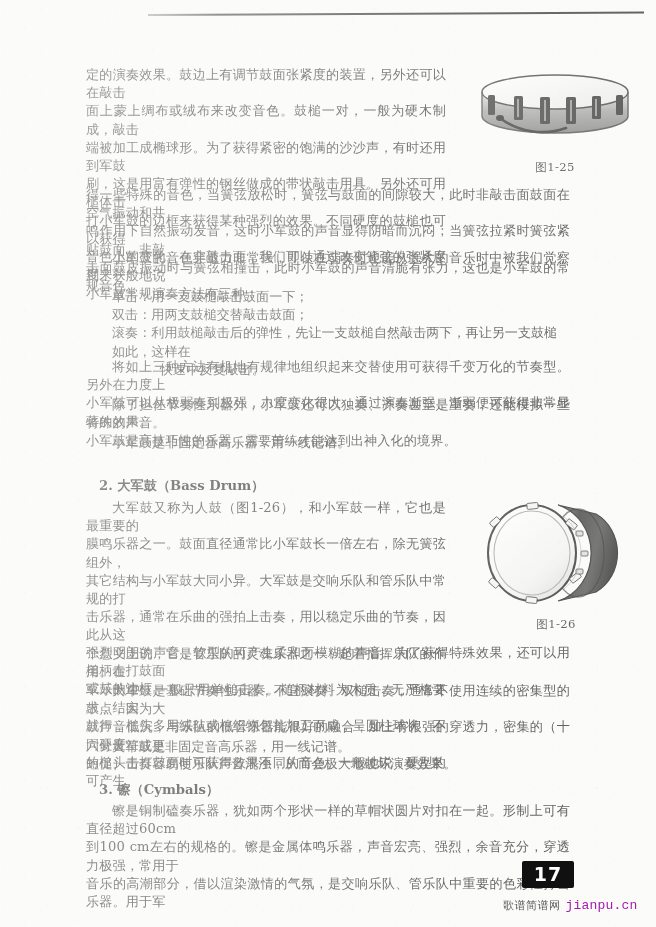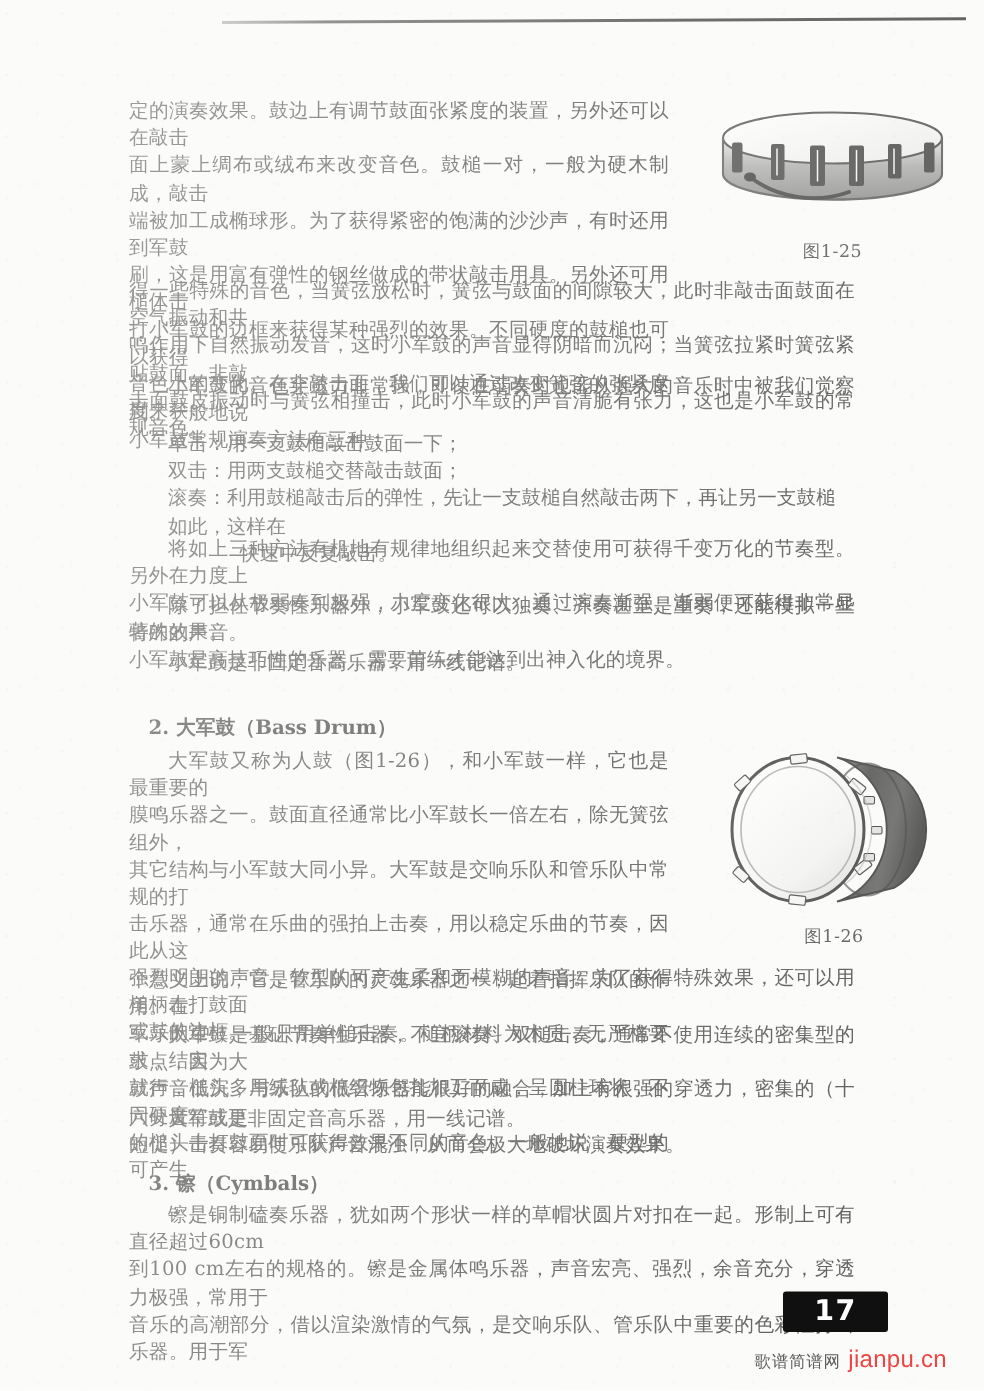--- a/index.html
+++ b/index.html
@@ -102,21 +102,21 @@
   }
 
   
   .fig-art { filter: grayscale(1) contrast(1.05); }
 
   
   .page-number {
     position: absolute;
     left: 522px;
     top: 861px;
-    width: 70px;
+    width: 52px;
     height: 27px;
     background: #101010;
     border-radius: 2px;
     color: #ffffff;
     font-family: "DejaVu Sans", "Liberation Sans", sans-serif;
     font-weight: bold;
     font-size: 19px;
     line-height: 27px;
     text-align: center;
     letter-spacing: 1px;
@@ -134,23 +134,23 @@
     gap: 5px;
     white-space: nowrap;
   }
   .footer-mark .cn {
     font-size: 11px;
     color: #5d5d5d;
     font-family: "DejaVu Serif", "Liberation Serif", serif;
     letter-spacing: 0.5px;
   }
   .footer-mark .domain {
-    font-size: 16px;
-    color: #ef4444;
-    font-family: Liberation Sans, sans-serif;
+    font-size: 13px;
+    color: #a21caf;
+    font-family: Liberation Mono, monospace;
     letter-spacing: 0.2px;
   }
 </style>
 </head>
 <body>
 
 <div class="paper-texture"></div>
 
 <div class="top-rule"></div>
 

